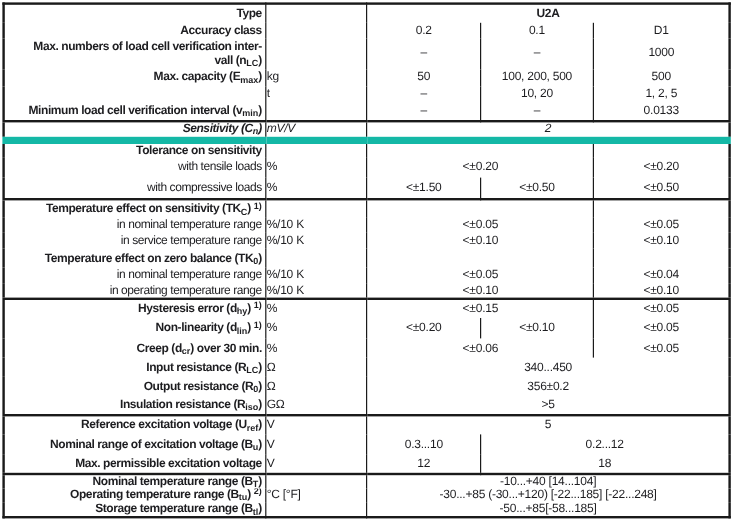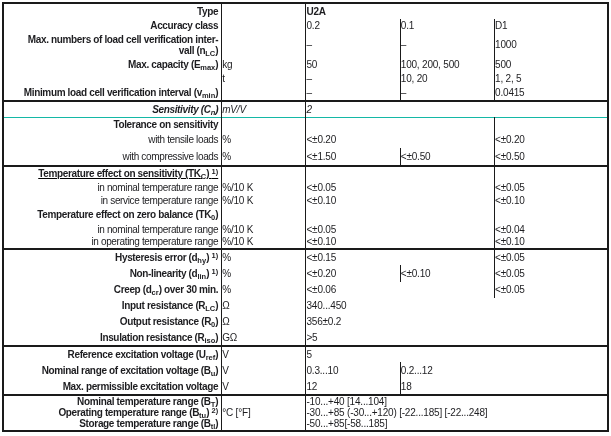--- a/index.html
+++ b/index.html
@@ -20,25 +20,25 @@
   td.label{
     text-align:right;padding-left:6px;padding-right:3px;
     border-right:1px solid #1a1a1a;
     font-weight:bold;font-size:10px;letter-spacing:-0.35px;
   }
   td.label.sub{font-weight:normal;padding-left:20px;}
   td.unit{
     border-right:1px solid #1a1a1a;
     font-size:10px;letter-spacing:-0.2px;
   }
-  td.val{text-align:left;font-size:10px;letter-spacing:-0.2px;}
+  td.val{text-align:center;font-size:10px;letter-spacing:-0.2px;}
   td.val.b{font-weight:bold;}
   td.div{border-right:1px solid #1a1a1a;}
   tr.section-top td{border-top:2px solid #1a1a1a;}
-  tr.thin-top td{border-top:1px solid #14b8a6;}
+  tr.thin-top td{border-top:6px solid #14b8a6;}
   sub{font-size:7.5px;letter-spacing:0;vertical-align:-2px;line-height:0;}
   sup{font-size:7.5px;letter-spacing:0;vertical-align:3px;line-height:0;}
 </style>
 </head>
 <body>
 
 <div class="page">
   <table class="spec">
     <colgroup>
       <col style="width:218px">
@@ -79,21 +79,21 @@
           <td class="unit">t</td>
           <td class="val div">–</td>
           <td class="val div">10, 20</td>
           <td class="val">1, 2, 5</td>
         </tr>
         <tr style="height: 16px;">
           <td class="label">Minimum load cell verification interval (v<sub>min</sub>)</td>
           <td class="unit"></td>
           <td class="val div">–</td>
           <td class="val div">–</td>
-          <td class="val">0.0415</td>
+          <td class="val">0.0133</td>
         </tr>
         <tr class="section-top" style="height: 16px; font-style: italic;">
           <td class="label">Sensitivity (C<sub>n</sub>)</td>
           <td class="unit">mV/V</td>
           <td class="val" colspan="3">2</td>
         </tr>
         <tr class="thin-top" style="height: 14px;">
           <td class="label">Tolerance on sensitivity</td>
           <td class="unit"></td>
           <td class="val div" colspan="2"></td>
@@ -105,21 +105,21 @@
           <td class="val div" colspan="2">&lt;±0.20</td>
           <td class="val">&lt;±0.20</td>
         </tr>
         <tr style="height: 18px; padding-left: 32px;">
           <td class="label sub">with compressive loads</td>
           <td class="unit">%</td>
           <td class="val div">&lt;±1.50</td>
           <td class="val div">&lt;±0.50</td>
           <td class="val">&lt;±0.50</td>
         </tr>
-        <tr class="section-top" style="height: 15px; text-decoration: underline;">
+        <tr class="section-top" style="height: 15px;">
           <td class="label">Temperature effect on sensitivity (TK<sub>C</sub>) <sup>1)</sup></td>
           <td class="unit"></td>
           <td class="val div" colspan="2"></td>
           <td class="val"></td>
         </tr>
         <tr style="height: 13px;">
           <td class="label sub">in nominal temperature range</td>
           <td class="unit">%/10 K</td>
           <td class="val div" colspan="2">&lt;±0.05</td>
           <td class="val">&lt;±0.05</td>

